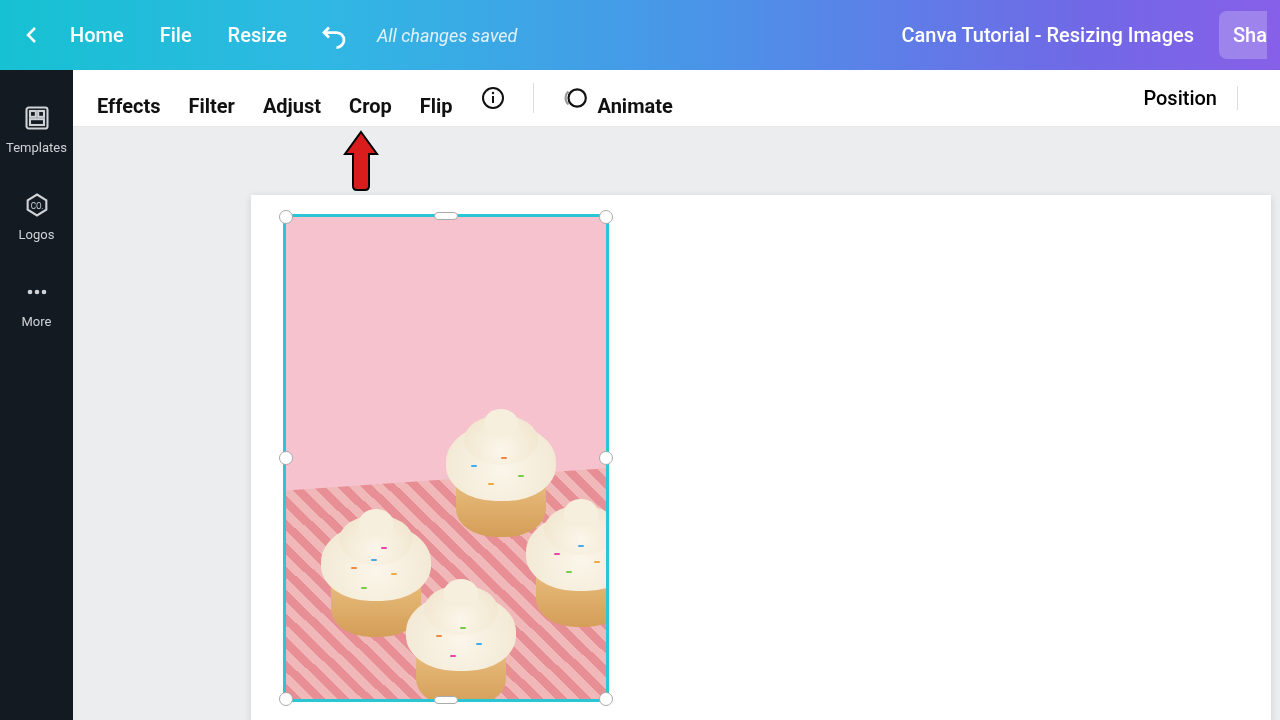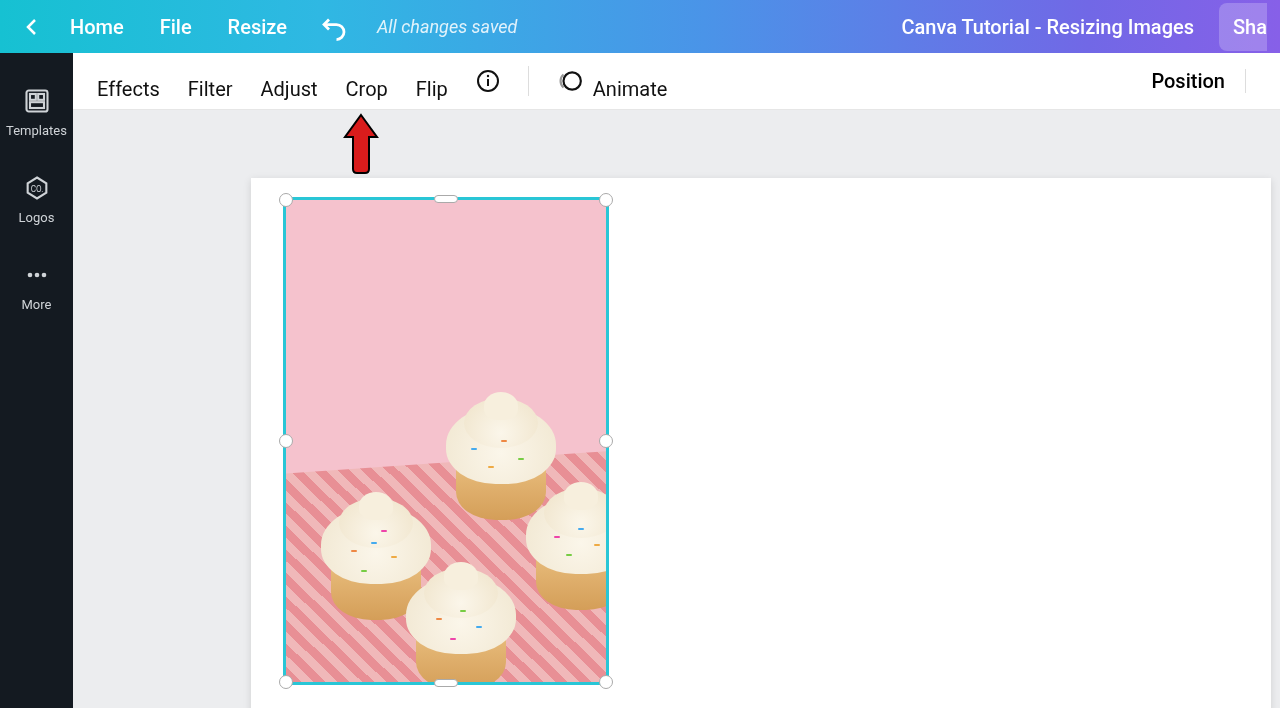--- a/index.html
+++ b/index.html
@@ -1,19 +1,19 @@
 <!DOCTYPE html>
 <html><head>
 <meta charset="utf-8">
 <style>
 * { margin: 0; padding: 0; box-sizing: border-box; font-family: -apple-system, BlinkMacSystemFont, "Segoe UI", Roboto, sans-serif; }
 body { width: 1280px; height: 720px; overflow: hidden; background: #fff; }
 
 .top-bar {
-  height: 53px;
+  height: 70px;
   background: linear-gradient(90deg, #16c1d2 0%, #2fb8e3 25%, #4a94e8 55%, #7168e6 85%, #8760e8 100%);
   display: flex;
   align-items: center;
   color: #fff;
   position: relative;
 }
 .back-btn { width: 40px; display: flex; align-items: center; justify-content: center; margin-left: 12px; cursor: pointer; }
 .nav-item { padding: 0 18px; font-size: 20px; font-weight: 500; cursor: pointer; }
 .undo-btn { margin-left: 14px; display:flex; align-items:center; cursor:pointer; }
 .save-status { margin-left: 28px; font-style: italic; font-size: 18px; color: rgba(255,255,255,0.85); }
@@ -38,25 +38,25 @@
 
 .context-bar {
   height: 57px;
   border-bottom: 1px solid #e6e6e6;
   display: flex;
   align-items: center;
   padding: 0 24px;
   gap: 28px;
   position: relative;
 }
-.cb-item { font-size: 20px; font-weight: 400; color: #111; cursor: pointer; margin-top: 16px; }
+.cb-item { font-size: 20px; font-weight: 700; color: #111; cursor: pointer; margin-top: 16px; }
 .icon-btn { display:flex; align-items:center; justify-content:center; cursor:pointer; }
 .divider { width:1px; height:30px; background:#ddd; }
 .animate-grp { display:flex; align-items:center; gap:10px; cursor:pointer; }
-.position-btn { position:absolute; right: 34px; font-size:20px; font-weight:500; cursor:pointer; border-right:1px solid #ddd; padding-right: 20px;}
+.position-btn { position:absolute; right: 42px; font-size:20px; font-weight:500; cursor:pointer; border-right:1px solid #ddd; padding-right: 20px;}
 
 .canvas-zone { flex:1; background:#ecedef; position:relative; overflow:hidden; }
 .page { position:absolute; left: 178px; top: 68px; width: 1020px; height: 540px; background:#fff; box-shadow: 0 2px 8px rgba(0,0,0,0.12); }
 
 .sel-box { position:absolute; left: 210px; top: 87px; width: 326px; height: 488px; border: 3px solid #29c6d6; }
 .handle { position:absolute; width:14px; height:14px; background:#fff; border:1.5px solid #aaa; border-radius:50%; }
 .h-tl{left:-7px;top:-7px}.h-tr{right:-7px;top:-7px}.h-bl{left:-7px;bottom:-7px}.h-br{right:-7px;bottom:-7px}
 .h-l{left:-7px;top:50%;transform:translateY(-50%)}.h-r{right:-7px;top:50%;transform:translateY(-50%)}
 .edge{position:absolute;background:#fff;border:1.5px solid #aaa;border-radius:4px}
 .e-t{left:50%;transform:translateX(-50%);top:-5px;width:24px;height:8px}

